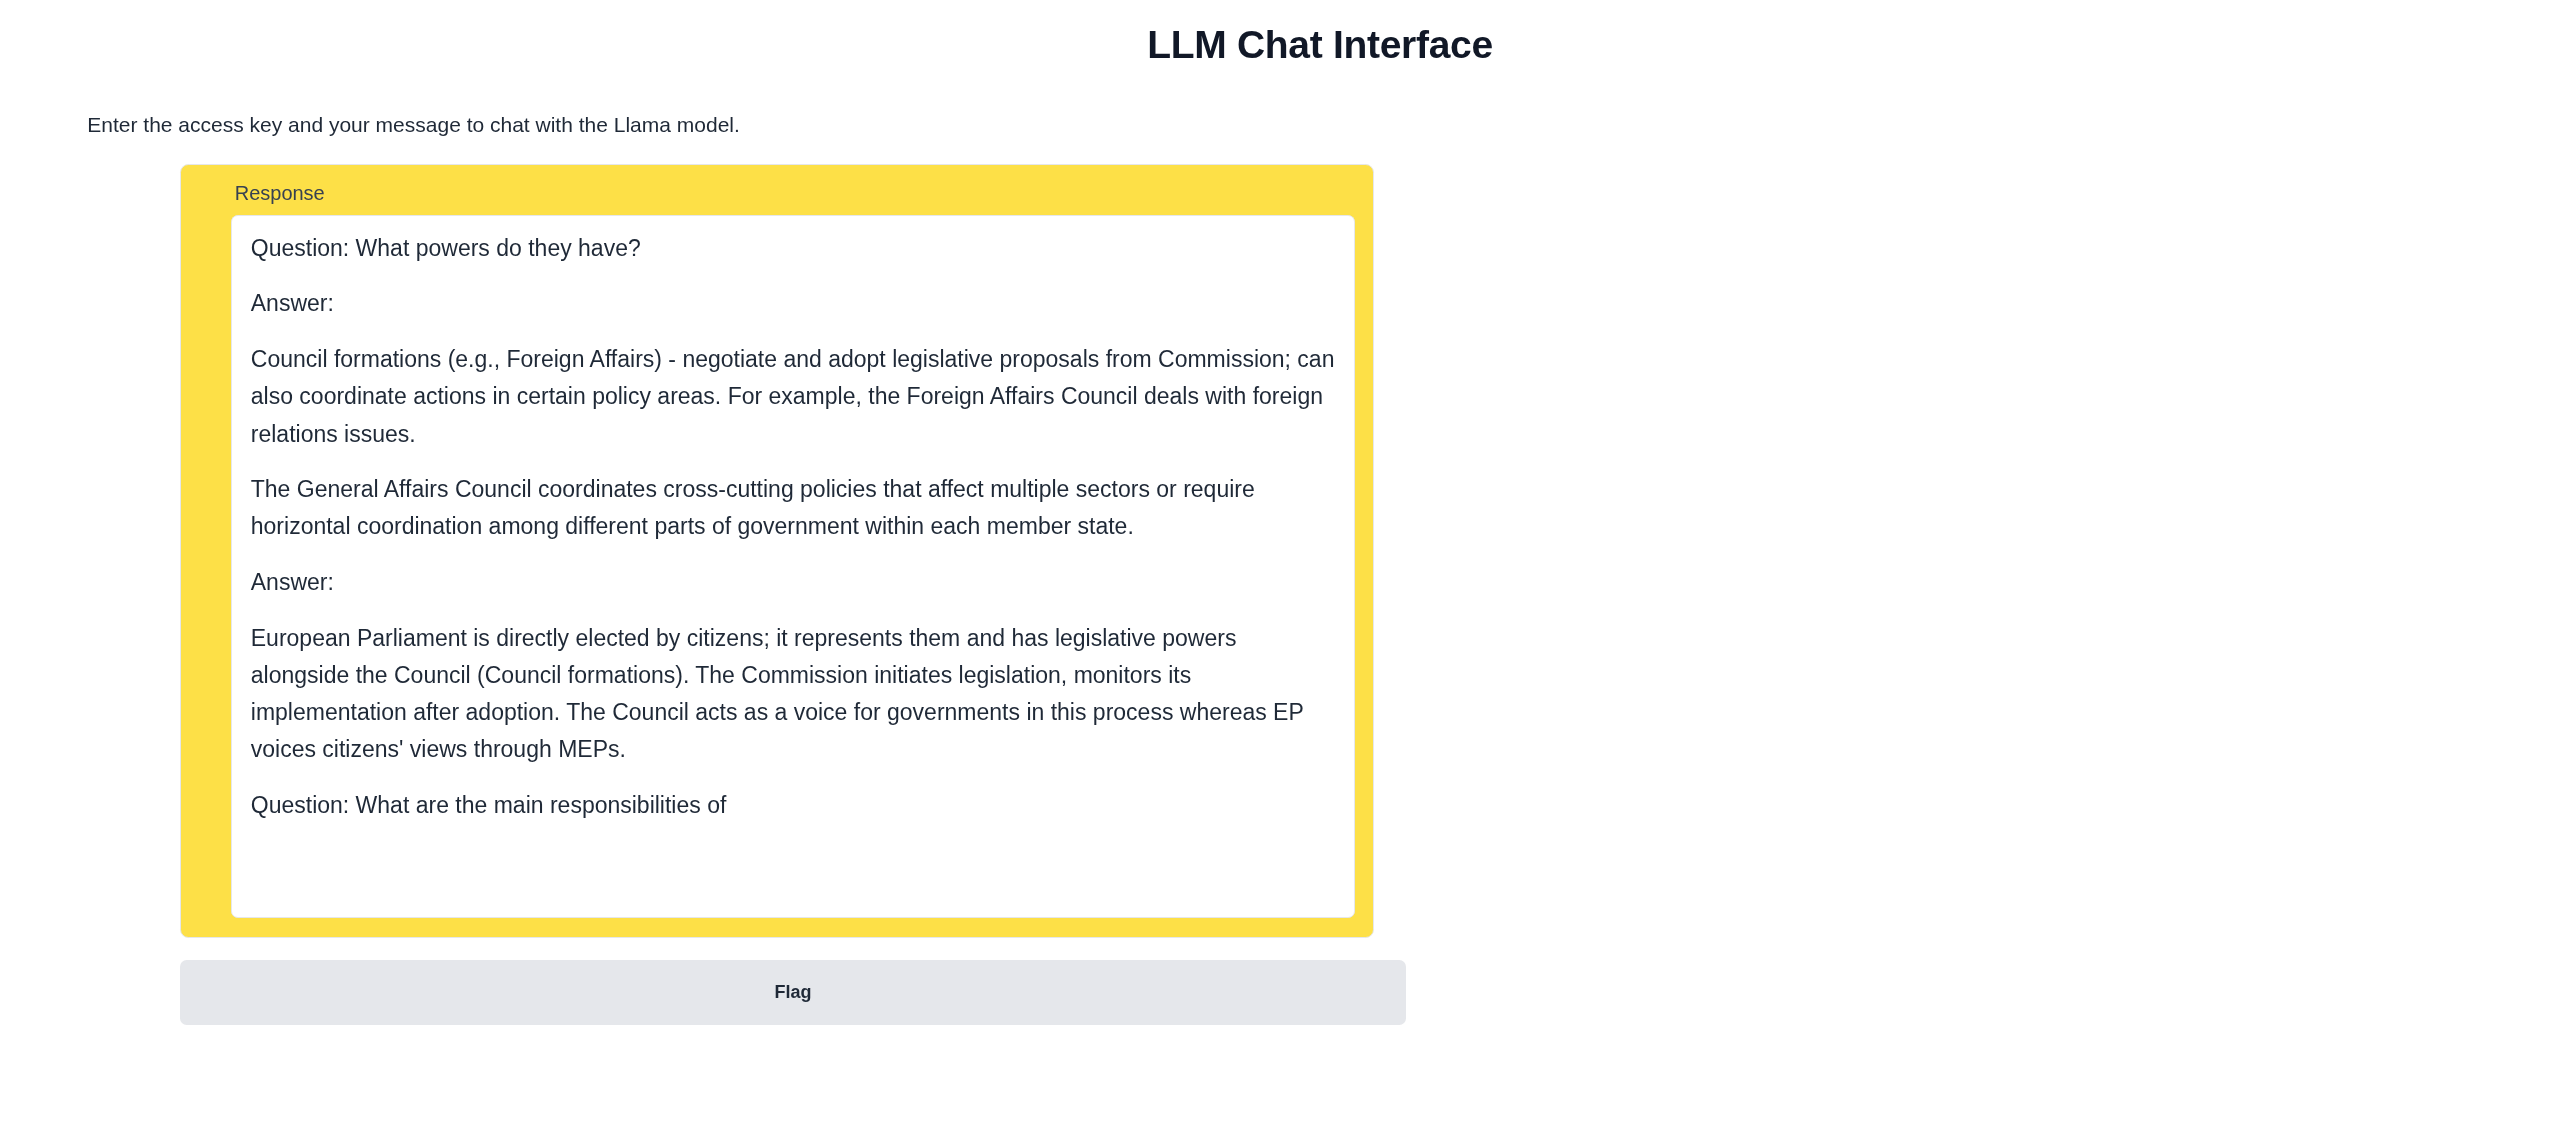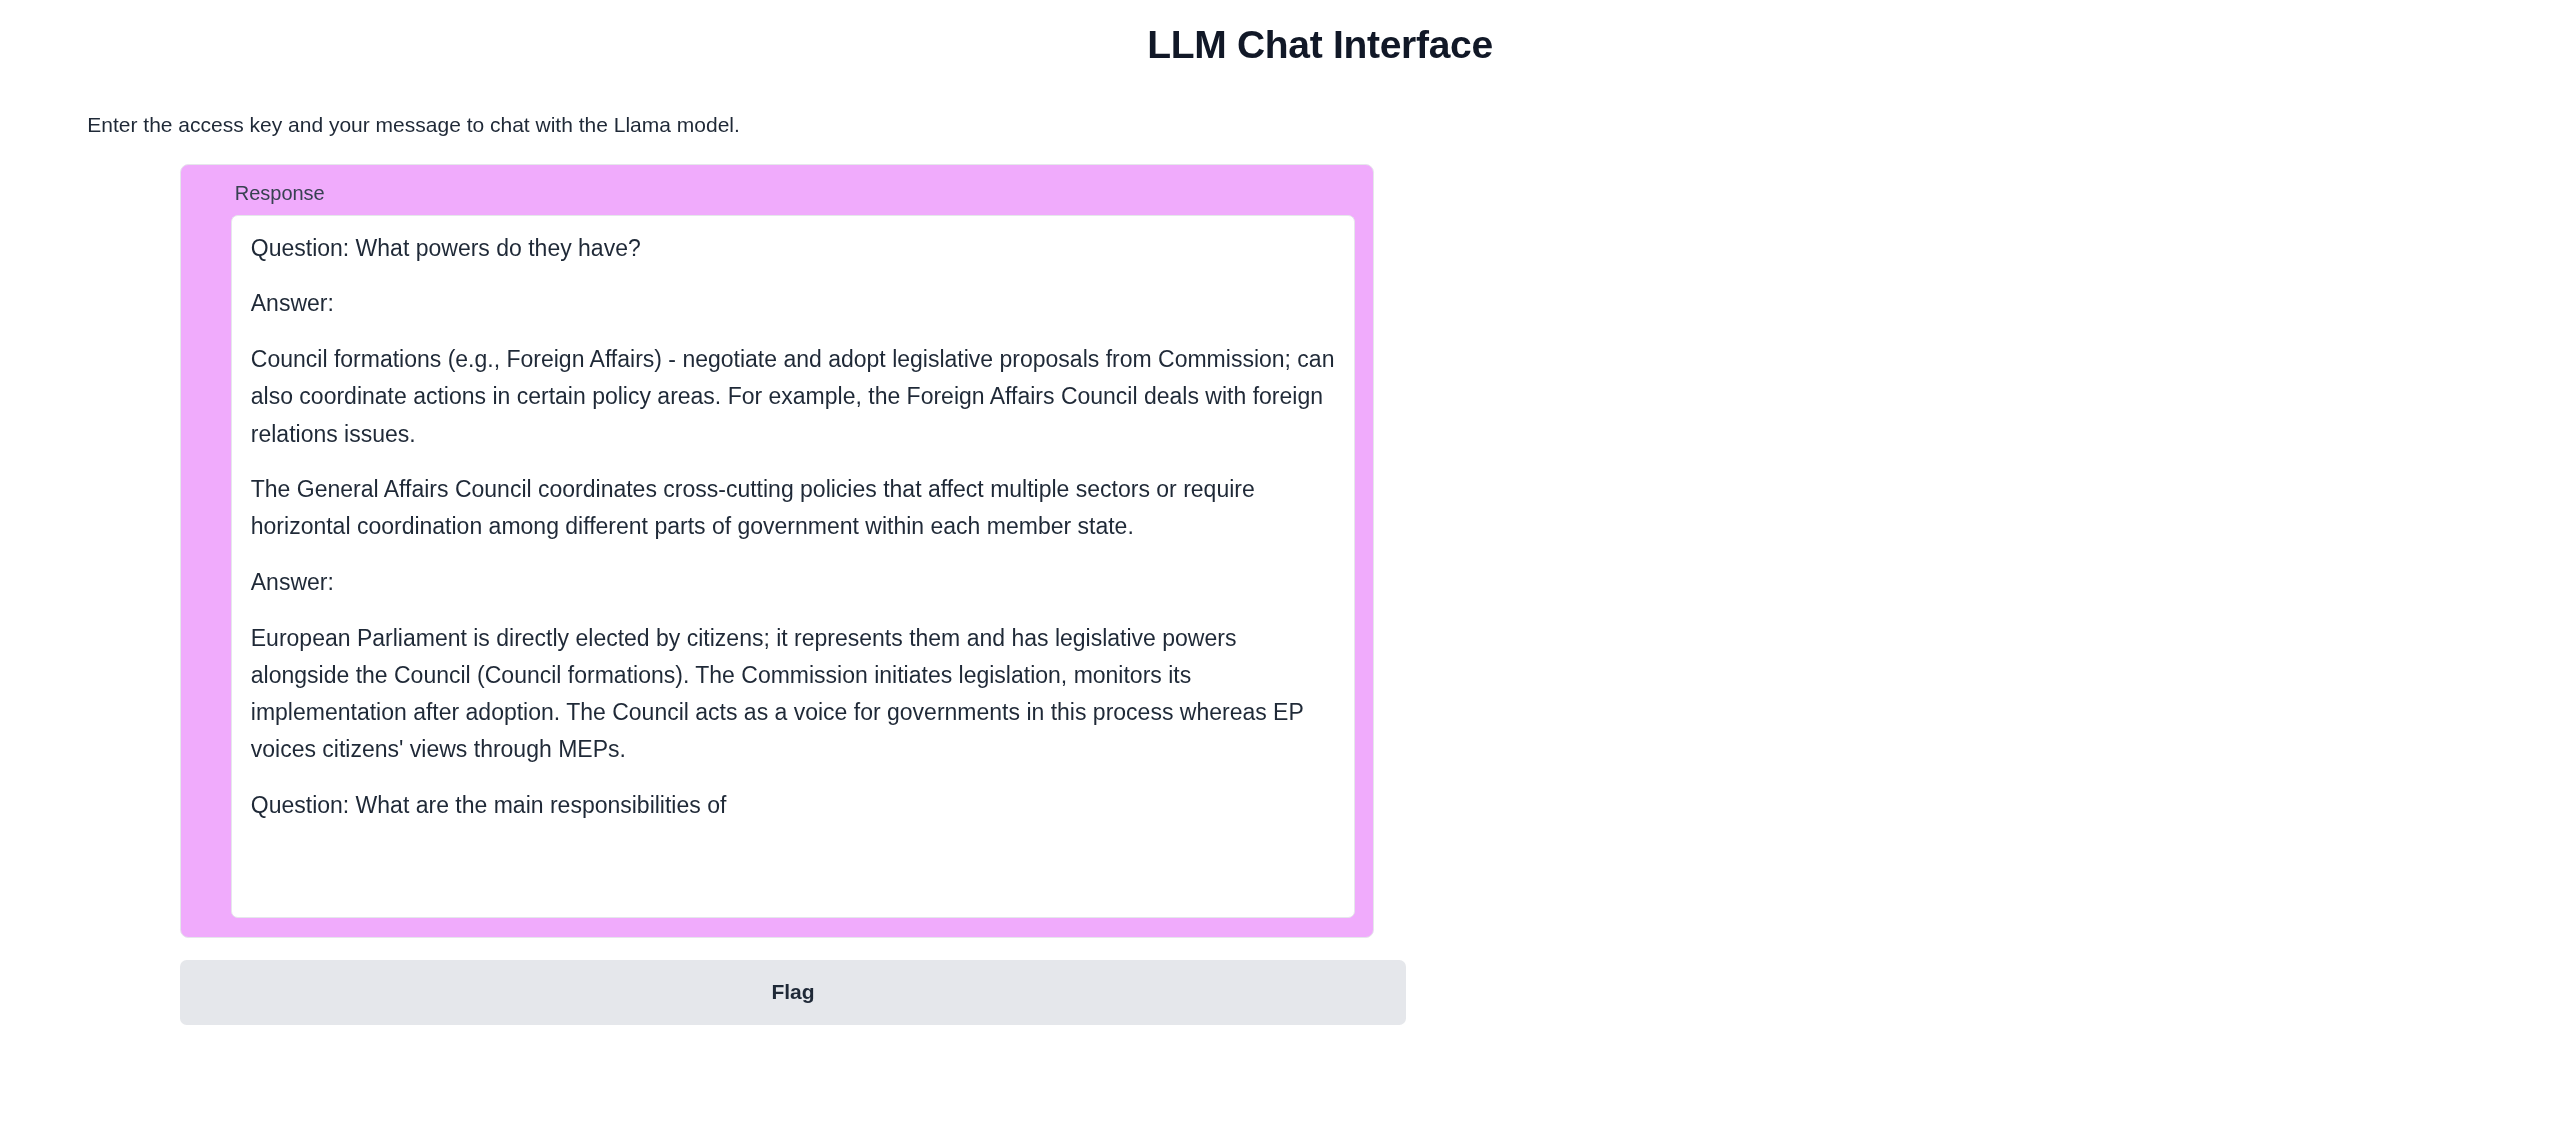--- a/index.html
+++ b/index.html
@@ -96,21 +96,21 @@
     color: #1f2937;
   }
   .btn-submit {
     flex: 0 0 600px;
     background: #f97316;
     color: #ffffff;
   }
   .response-panel {
     border: 0.8px solid #e5e7eb;
     border-radius: 8.4px;
-    background: #f0abfc;
+    background: #fde047;
     padding: 17px 18.4px 18.4px 18.4px;
   }
   .response-label {
     font-size: 20px;
     color: #374151;
     margin-bottom: 10px;
     display: block;
     padding-left: 3.3px;
   }
   .response-box {
@@ -130,21 +130,21 @@
   .response-box p:last-child { margin-bottom: 0; }
   .btn-flag {
     margin-top: 22px;
     width: 100%;
     height: 65px;
     background: #e5e7eb;
     color: #1f2937;
     border: none;
     border-radius: 6.7px;
     font-family: "Liberation Sans", sans-serif;
-    font-size: 21px;
+    font-size: 18px;
     font-weight: bold;
     cursor: pointer;
   }
 </style>
 </head>
 <body>
 
 <div class="page">
 
   <h1 class="app-title">LLM Chat Interface</h1>

